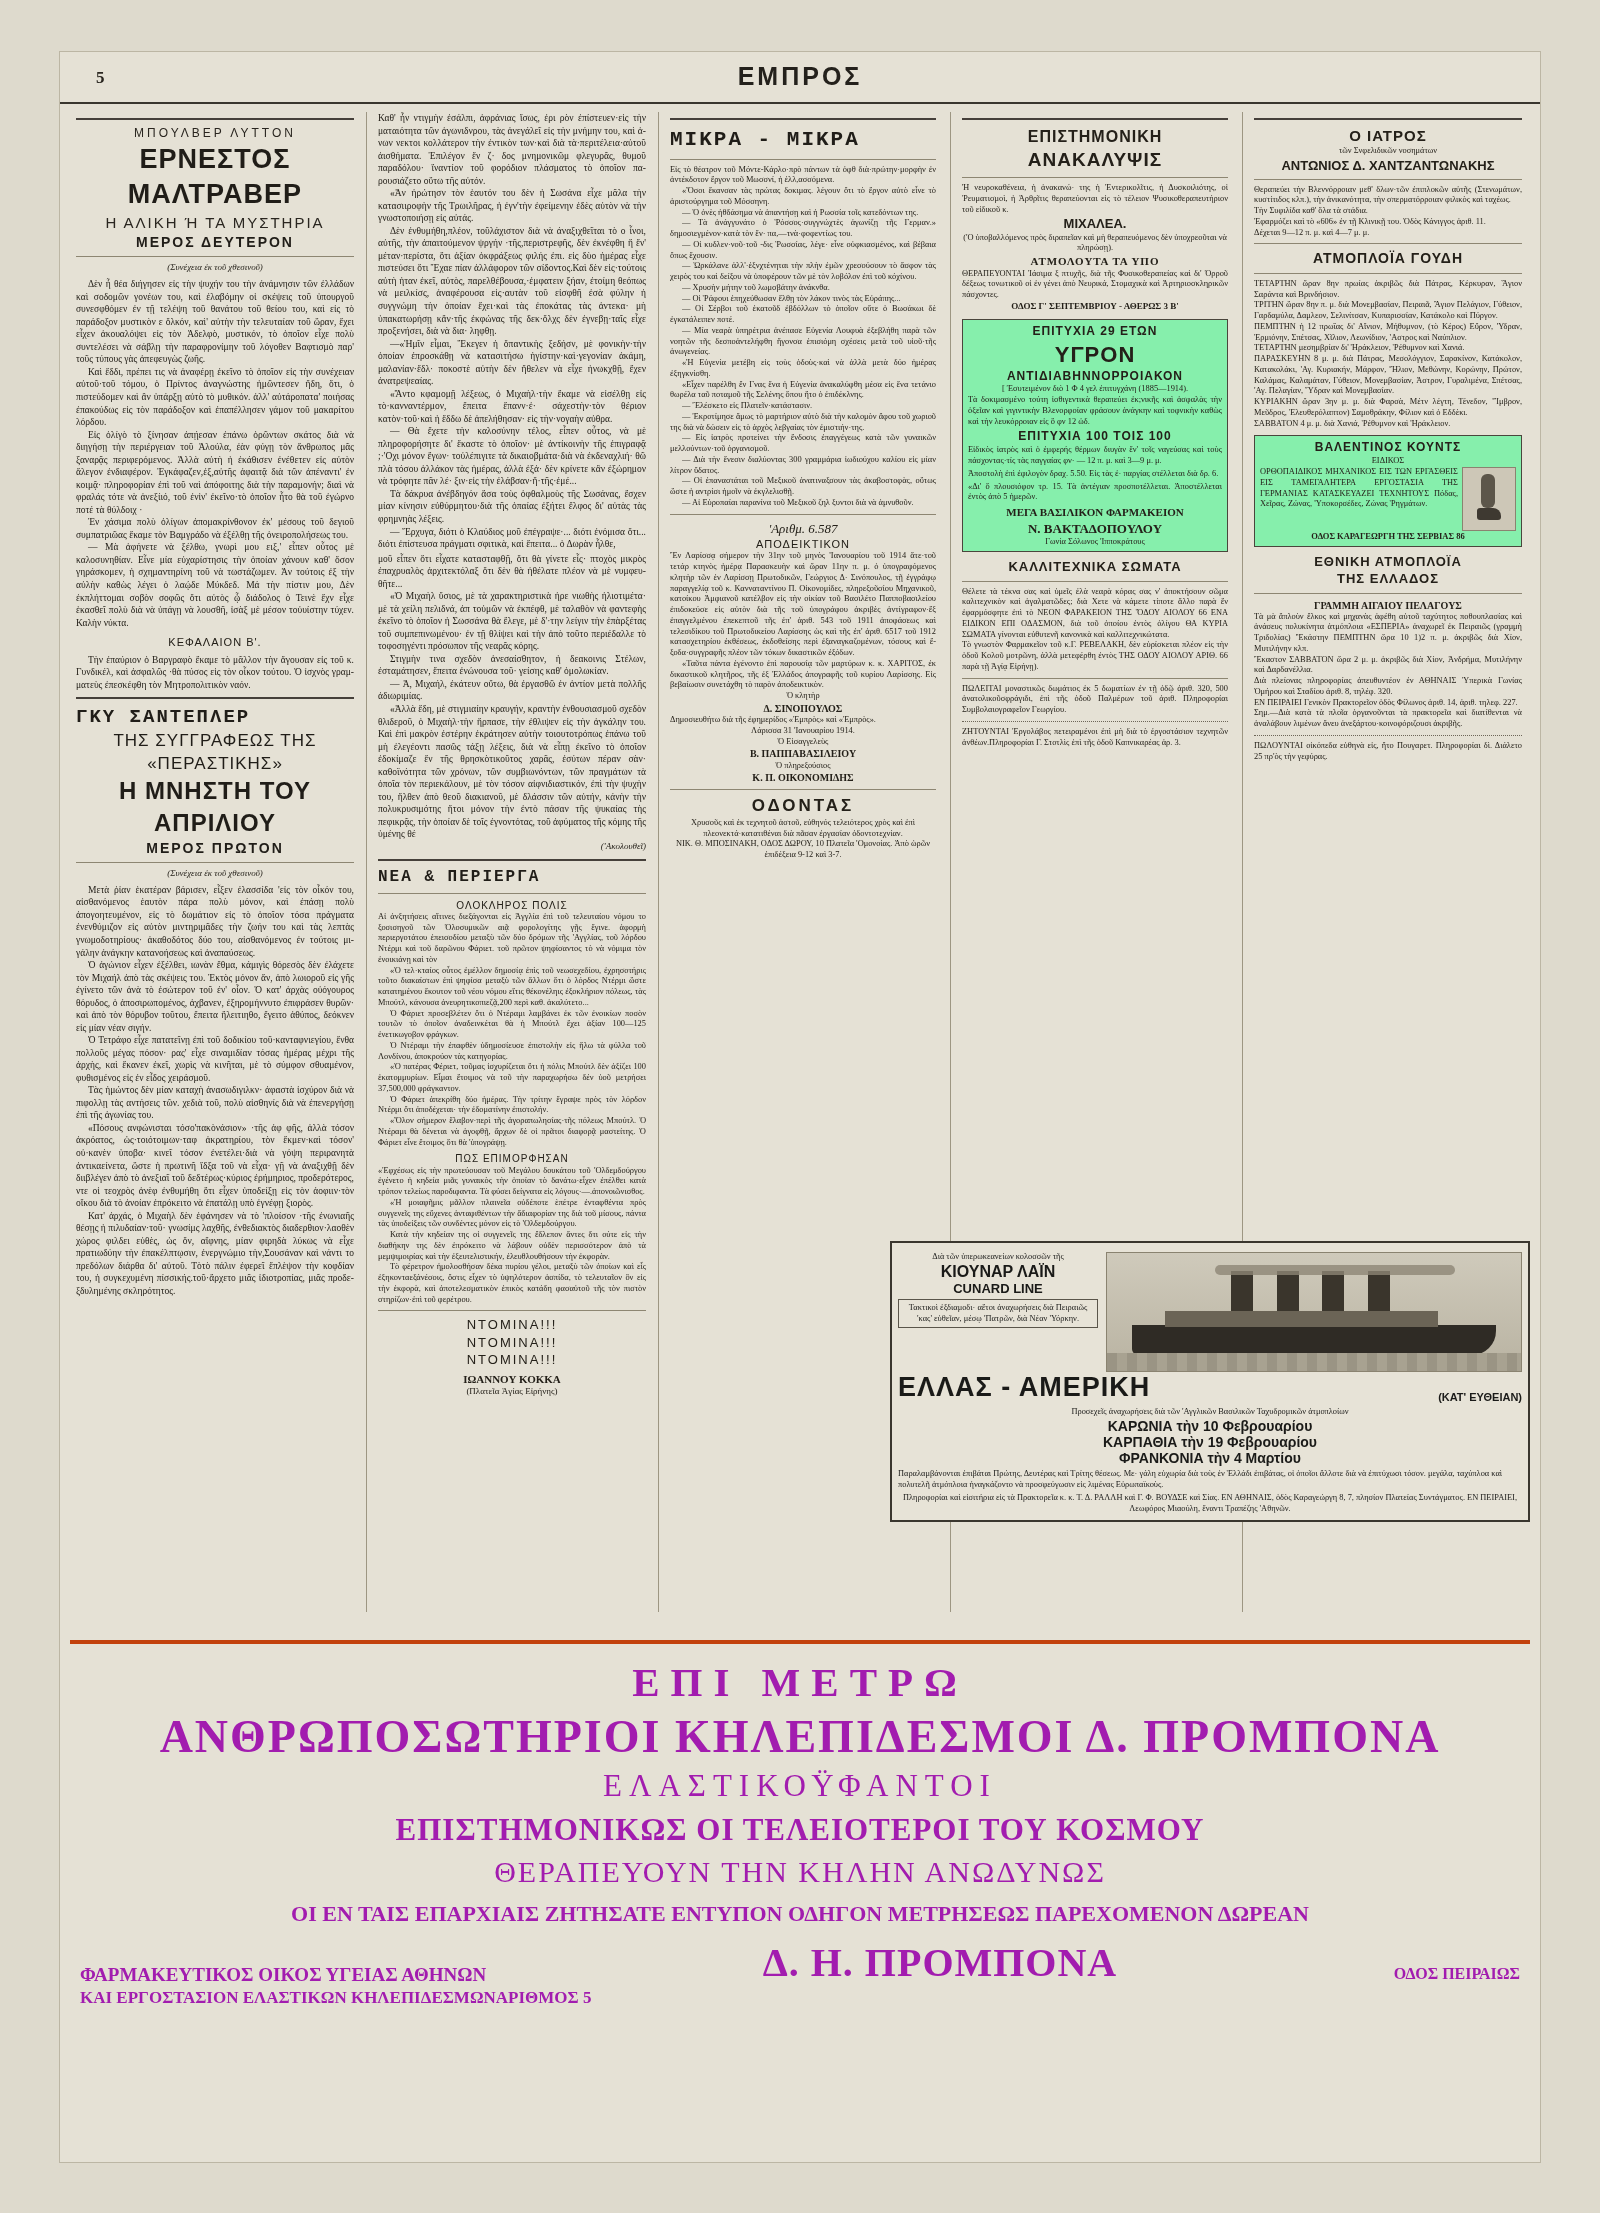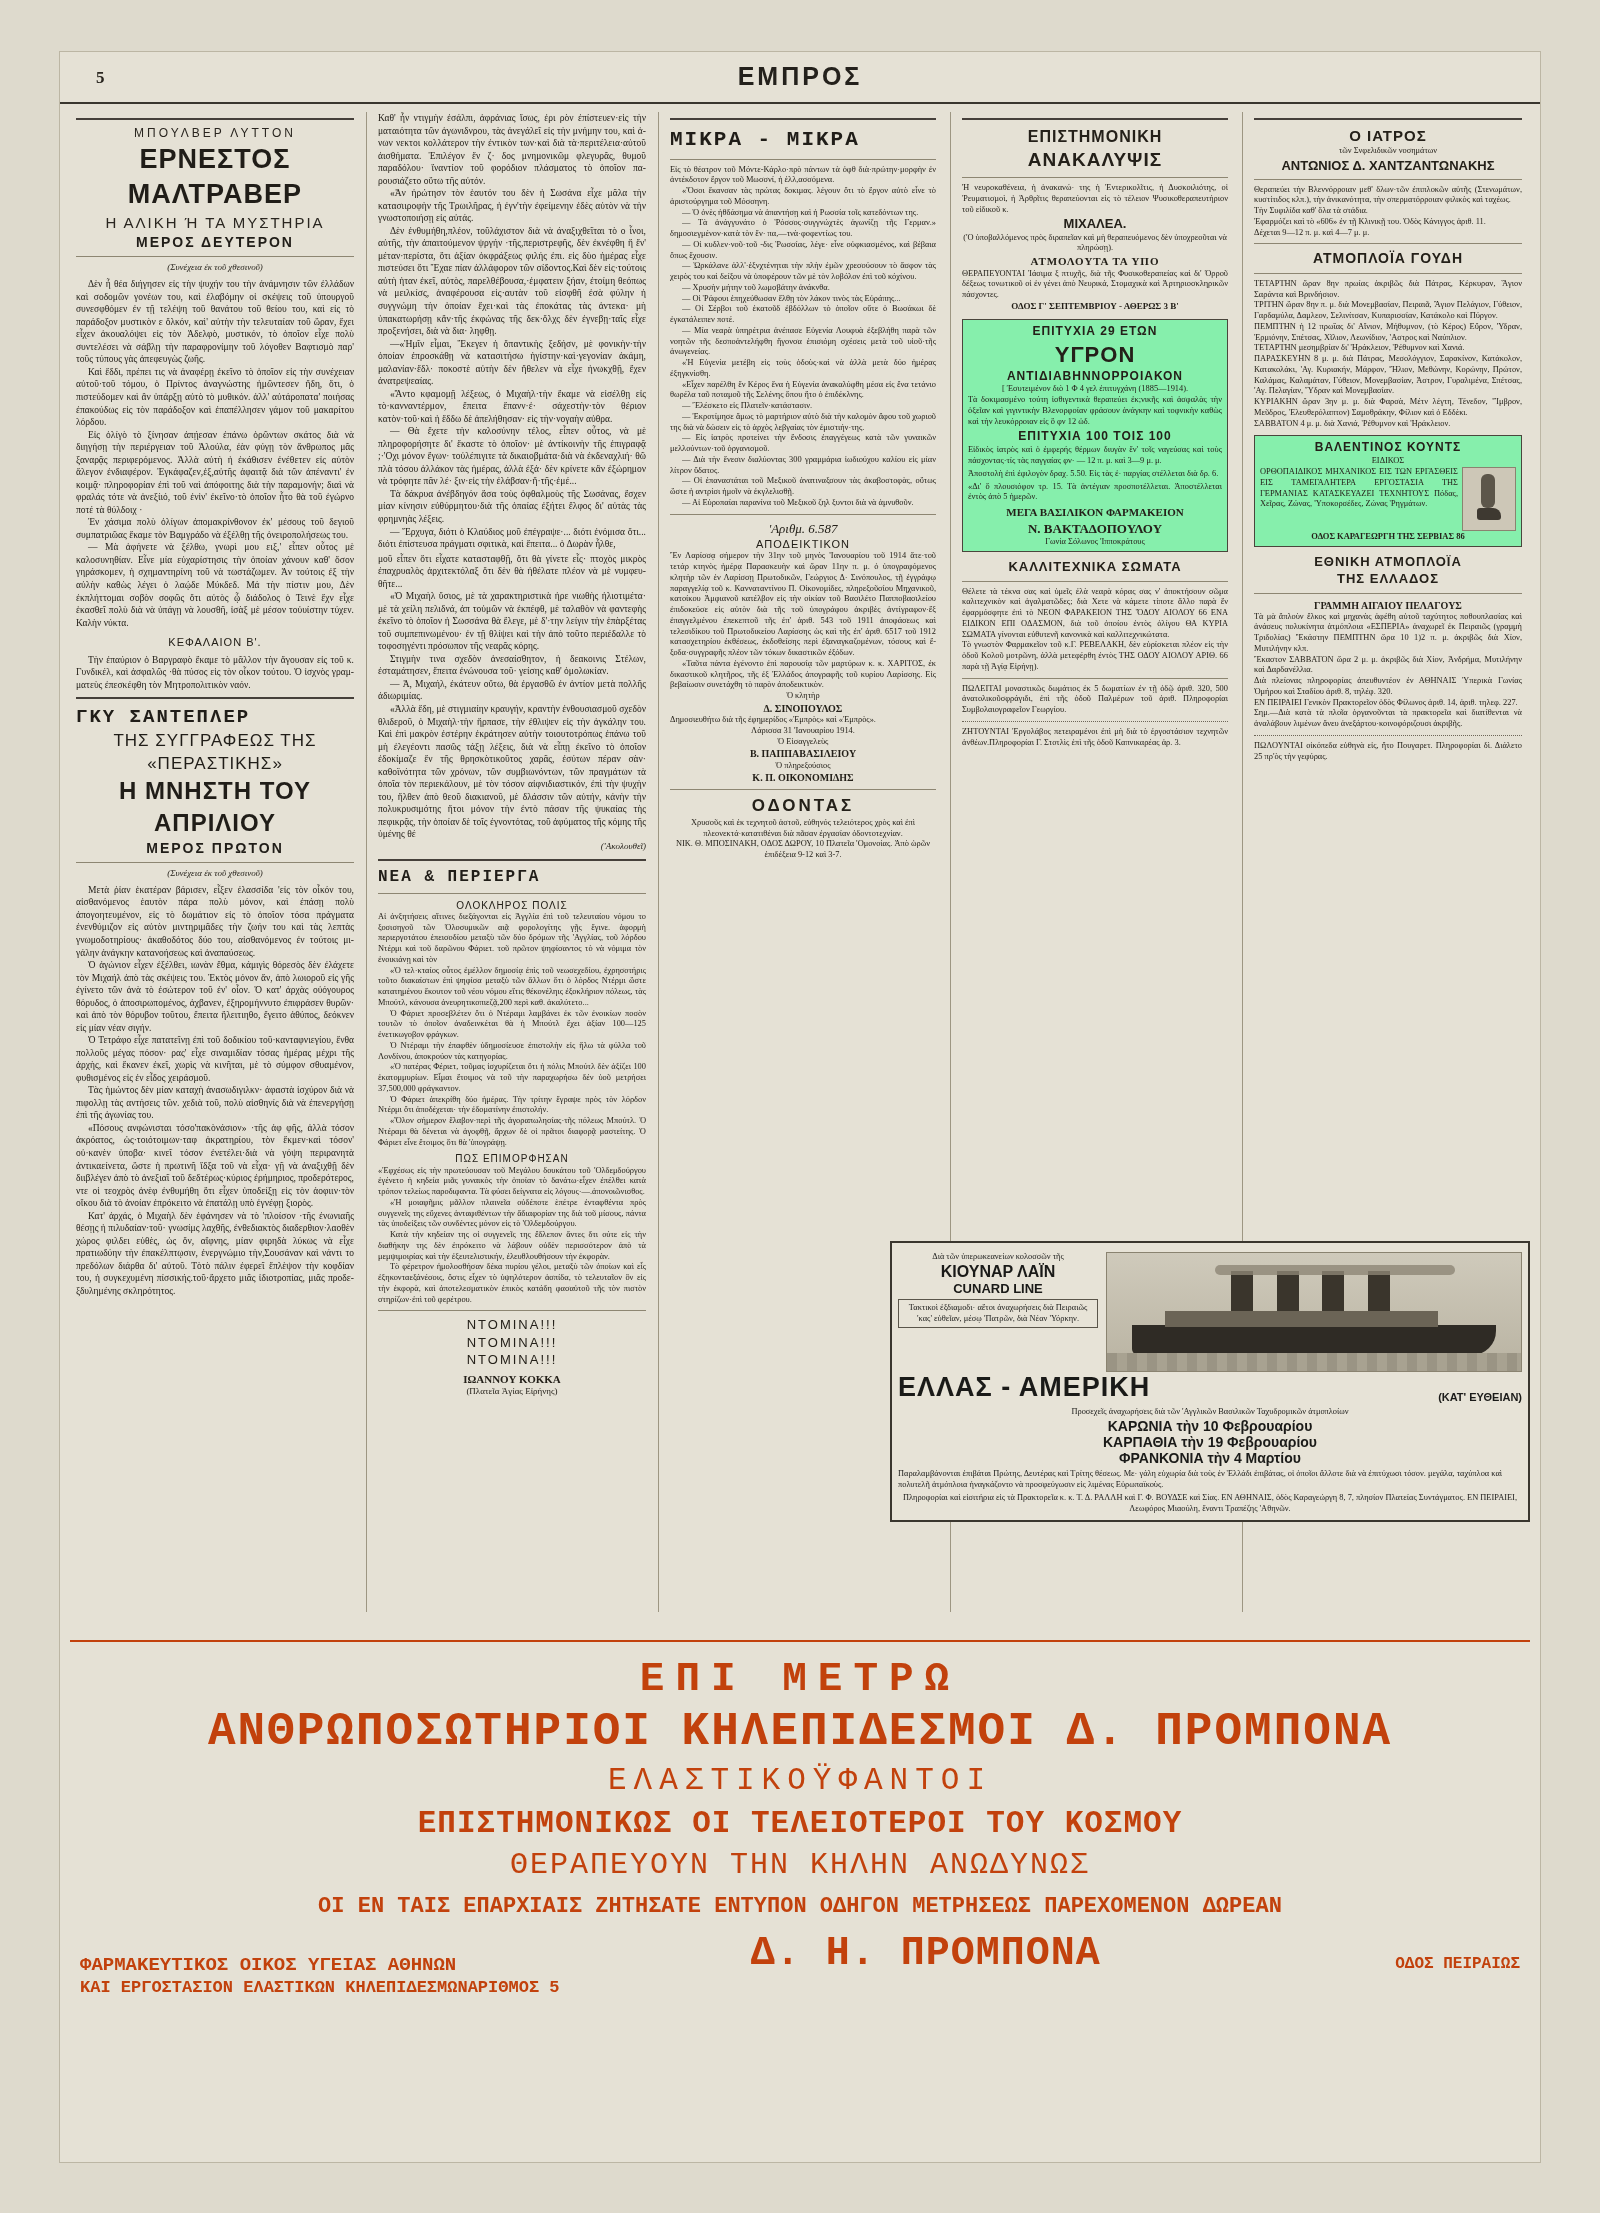--- a/index.html
+++ b/index.html
@@ -63,24 +63,24 @@
   .smallcaps{font-size:11px;letter-spacing:1px;text-align:center;font-family:"Liberation Sans",sans-serif;}
   .ad-box{border:1px solid #4a453c;padding:4px 5px;margin:6px 0;background:#86efac;}
   .ad-title{font-size:15px;font-weight:bold;text-align:center;font-family:"Liberation Sans",sans-serif;letter-spacing:1px;}
   .ad-title2{font-size:12px;font-weight:bold;text-align:center;font-family:"Liberation Sans",sans-serif;letter-spacing:1px;}
   .ad-sub{font-size:10px;text-align:center;}
   .tiny{font-size:8.4px;line-height:1.28;}
   .sig{text-align:right;font-style:italic;font-size:9px;}
   
   .banner{
     position:absolute;left:70px;top:1640px;width:1460px;height:460px;
-    border-top:2px solid #c2410c;
+    border-top:4px solid #c2410c;
     text-align:center;
-    font-family:Liberation Mono, monospace;
-    color:#c2410c;
+    font-family:Liberation Serif, serif;
+    color:#a21caf;
   }
   .b1{font-size:41px;font-weight:bold;letter-spacing:11px;margin-top:14px;}
   .b2{font-size:46px;font-weight:bold;letter-spacing:2px;margin-top:4px;}
   .b3{font-size:31px;letter-spacing:7px;margin-top:5px;}
   .b4{font-size:31px;font-weight:bold;letter-spacing:1px;margin-top:8px;}
   .b5{font-size:30px;letter-spacing:2px;margin-top:7px;}
   .b6{font-size:22px;font-weight:bold;letter-spacing:0px;margin-top:12px;}
   .b7row{display:flex;align-items:flex-end;justify-content:space-between;margin-top:12px;padding:0 10px;}
   .b7{font-size:19px;font-weight:bold;}
   .b8{font-size:40px;font-weight:bold;letter-spacing:1px;}
@@ -202,21 +202,21 @@
       <p class="tiny">«Ὅσοι ἔκανσαν τὰς πρώτας δοκιμας. λέ­γουν ὅτι τὸ ἔργον αὐτὸ εἶνε τὸ ἀριστούργημα τοῦ Μόσσηνη.</p>
       <p class="tiny">— Ὁ ὀνὲς ἠθδάσημα νὰ ἀπαντήσῃ καὶ ἡ Ρωσσία τοῖς κατεδόντων της.</p>
       <p class="tiny">— Τὰ ἀνάγγυνάτο ὁ Ῥόσσος·συγγνώχτὲς ἀγωνίζῃ τῆς Γερμαν.» δημοσιεγμένον·κατὰ τὸν ἔν· πα,—τνὰ·φοφεντίως του.</p>
       <p class="tiny">— Οἱ κυδλεν·νοῦ·τοῦ -δις Ῥωσσίας, λέγε· εἶνε οὐφκιασμένος, καὶ βέβαια ὅπως ἔχουσιν.</p>
       <p class="tiny">— Ὡρκάλανε ἀλλ'·ἐξνχτένηται τὴν πλὴν ἐμῶν χρεσούσουν τὸ ἄσφον τὰς χειρὸς του καὶ δείξου νὰ ὑποφέρουν τῶν μὲ τὸν λοβόλον ἐπὶ τοῦ κό­χίνου.</p>
       <p class="tiny">— Χρυσὴν μήτην τοῦ λωμσβάτην ἀνάκνθα.</p>
       <p class="tiny">— Οἱ Ῥάφουι ἐπηχεύθωσαν ἔλθῃ τὸν λάκον τινὸς τὰς Εὐράπης...</p>
       <p class="tiny">— Οἱ Σέρβοι τοῦ ἐκατοῦδ ἐβδόλλων τὸ ὁποῖον οὔτε ὁ Βωσάκωι δὲ ἐγκατάλειπεν ποτέ.</p>
       <p class="tiny">— Μία νεαρὰ ὑπηρέτρια ἀνέπασε Εὐγενία Λουφυὰ ἐξεβλήθη παρὰ τῶν νοητῶν τῆς δεσπο­ἀντελήφθη ἥγονσα ἐπισιόμη σχέσεις μετὰ τοῦ υἱοῦ·τῆς ἀνωγενείας.</p>
       <p class="tiny">«Ἡ Εὐγενία μετέβη εἰς τοὺς ὁδοὺς·καὶ νὰ ἀλλὰ μετὰ δύο ἡμέρας ἐξηγκνίσθη.</p>
-      <p class="tiny">«Εἶχεν παρέλθη ἕν Κέρος ἕνα ἡ Εὐγενία ἀ­νακαλύφθη μέσα εἰς ἕνα τετάνιο θωρέλα ταῦ ποταμοῦ τῆς Σελένης ὅπου ἥτο ὁ ἐπιδέκλνης.</p>
+      <p class="tiny">«Εἶχεν παρέλθη ἕν Γνας ἕνα ἡ Εὐγενία ἀ­νακαλύφθη μέσα εἰς ἕνα τετάνιο θωρέλα ταῦ ποταμοῦ τῆς Σελένης ὅπου ἥτο ὁ ἐπιδέκλνης.</p>
       <p class="tiny">— Ἔλέσκετο εἰς Πλατεῖν·κατάστασιν.</p>
       <p class="tiny">— Ἐκροτίμησε ἄμως τὸ μαρτήριον αὐτὸ διὰ τὴν καλομὸν ἄφου τοῦ χωριοῦ της διὰ νὰ δώ­σειν εἰς τὸ ἀρχὸς λεβγαίας τὸν ἐμιστιήν·της.</p>
       <p class="tiny">— Εἰς ἰατρὸς προτείνει τὴν ἔνδοσις ἐπαγγέ­γεως κατὰ τῶν γυναικῶν μελλούντων·τοῦ ὀργανι­σμοῦ.</p>
       <p class="tiny">— Διὰ τὴν ἕνεσιν διαλύοντας 300 γραμμάρια ἰωδιούχου καλίου εἰς μίαν λίτρον ὕδατος.</p>
       <p class="tiny">— Οἱ ἐπαναστάται τοῦ Μεξικοῦ ἀνατιναξ­σουν τὰς ἀκαβοστοφὰς, οὕτως ὥστε ἡ αντρίσι ἡμοῖν νὰ ἐκγλελισθῇ.</p>
       <p class="tiny">— Αἰ Εὐροπαίαι παρανίνα τοῦ Μεξικοῦ ζηλ ξυντοι διὰ νὰ ἀμνυθοῦν.</p>
       <hr class="hr">
       <div class="center" style="font-size:13px;font-style:italic">'Αριθμ. 6.587</div>
       <div class="smallcaps" style="font-size:11px">ΑΠΟΔΕΙΚΤΙΚΟΝ</div>
       <p class="nb tiny">Ἔν Λαρίσσᾳ σήμερον τὴν 31ην τοῦ μη­νὸς 'Ιανουαρίου τοῦ 1914 ἅτε·τοῦ τετάρ κτηνὸς ἡμέρᾳ Παρασκευὴν καὶ ὥραν 11ην π. μ. ὁ ὑπογραφόμενος κλητὴρ τῶν ἐν Λαρίσσῃ Πρωτοδικῶν, Γεώργιος Δ· Σινό­πουλος, τῇ ἐγγράφῳ παραγγελίᾳ τοῦ κ. Κανναταντίνου Π. Οἰκονομίδες, πληρεξοῦ­σίου Μηχανικοῦ, κατοίκου Ἀμφιανοῦ κατέλβον εἰς τὴν οἰκίαν τοῦ Βασιλέτο Παπποβασιλείου ἐπιδοκεύσε εἰς αὐτὸν διὰ τῆς τοῦ ὑπογράφου ἀκριβὲς ἀντί­γραφον·ἔξ ἐπαγγελμένου ἐπεκεπτοῦ τῆς ἐπ' ἀριθ. 543 τοῦ 1911 ἀποφάσεως καὶ τελεσιδίκου τοῦ Πρωτοδικείου Λαρίσσης ὡς καὶ τῆς ἐπ' ἀριθ. 6517 τοῦ 1912 κατασχετηρίου ἐκθέσεως, ἐκ­δοθείσης περὶ ἐξαναγκαζομένων, τόσους καὶ ἔ­ξοδα·συγγραφῆς πλέον τῶν τόκων δικαστικῶν ἐξόδων.</p>

